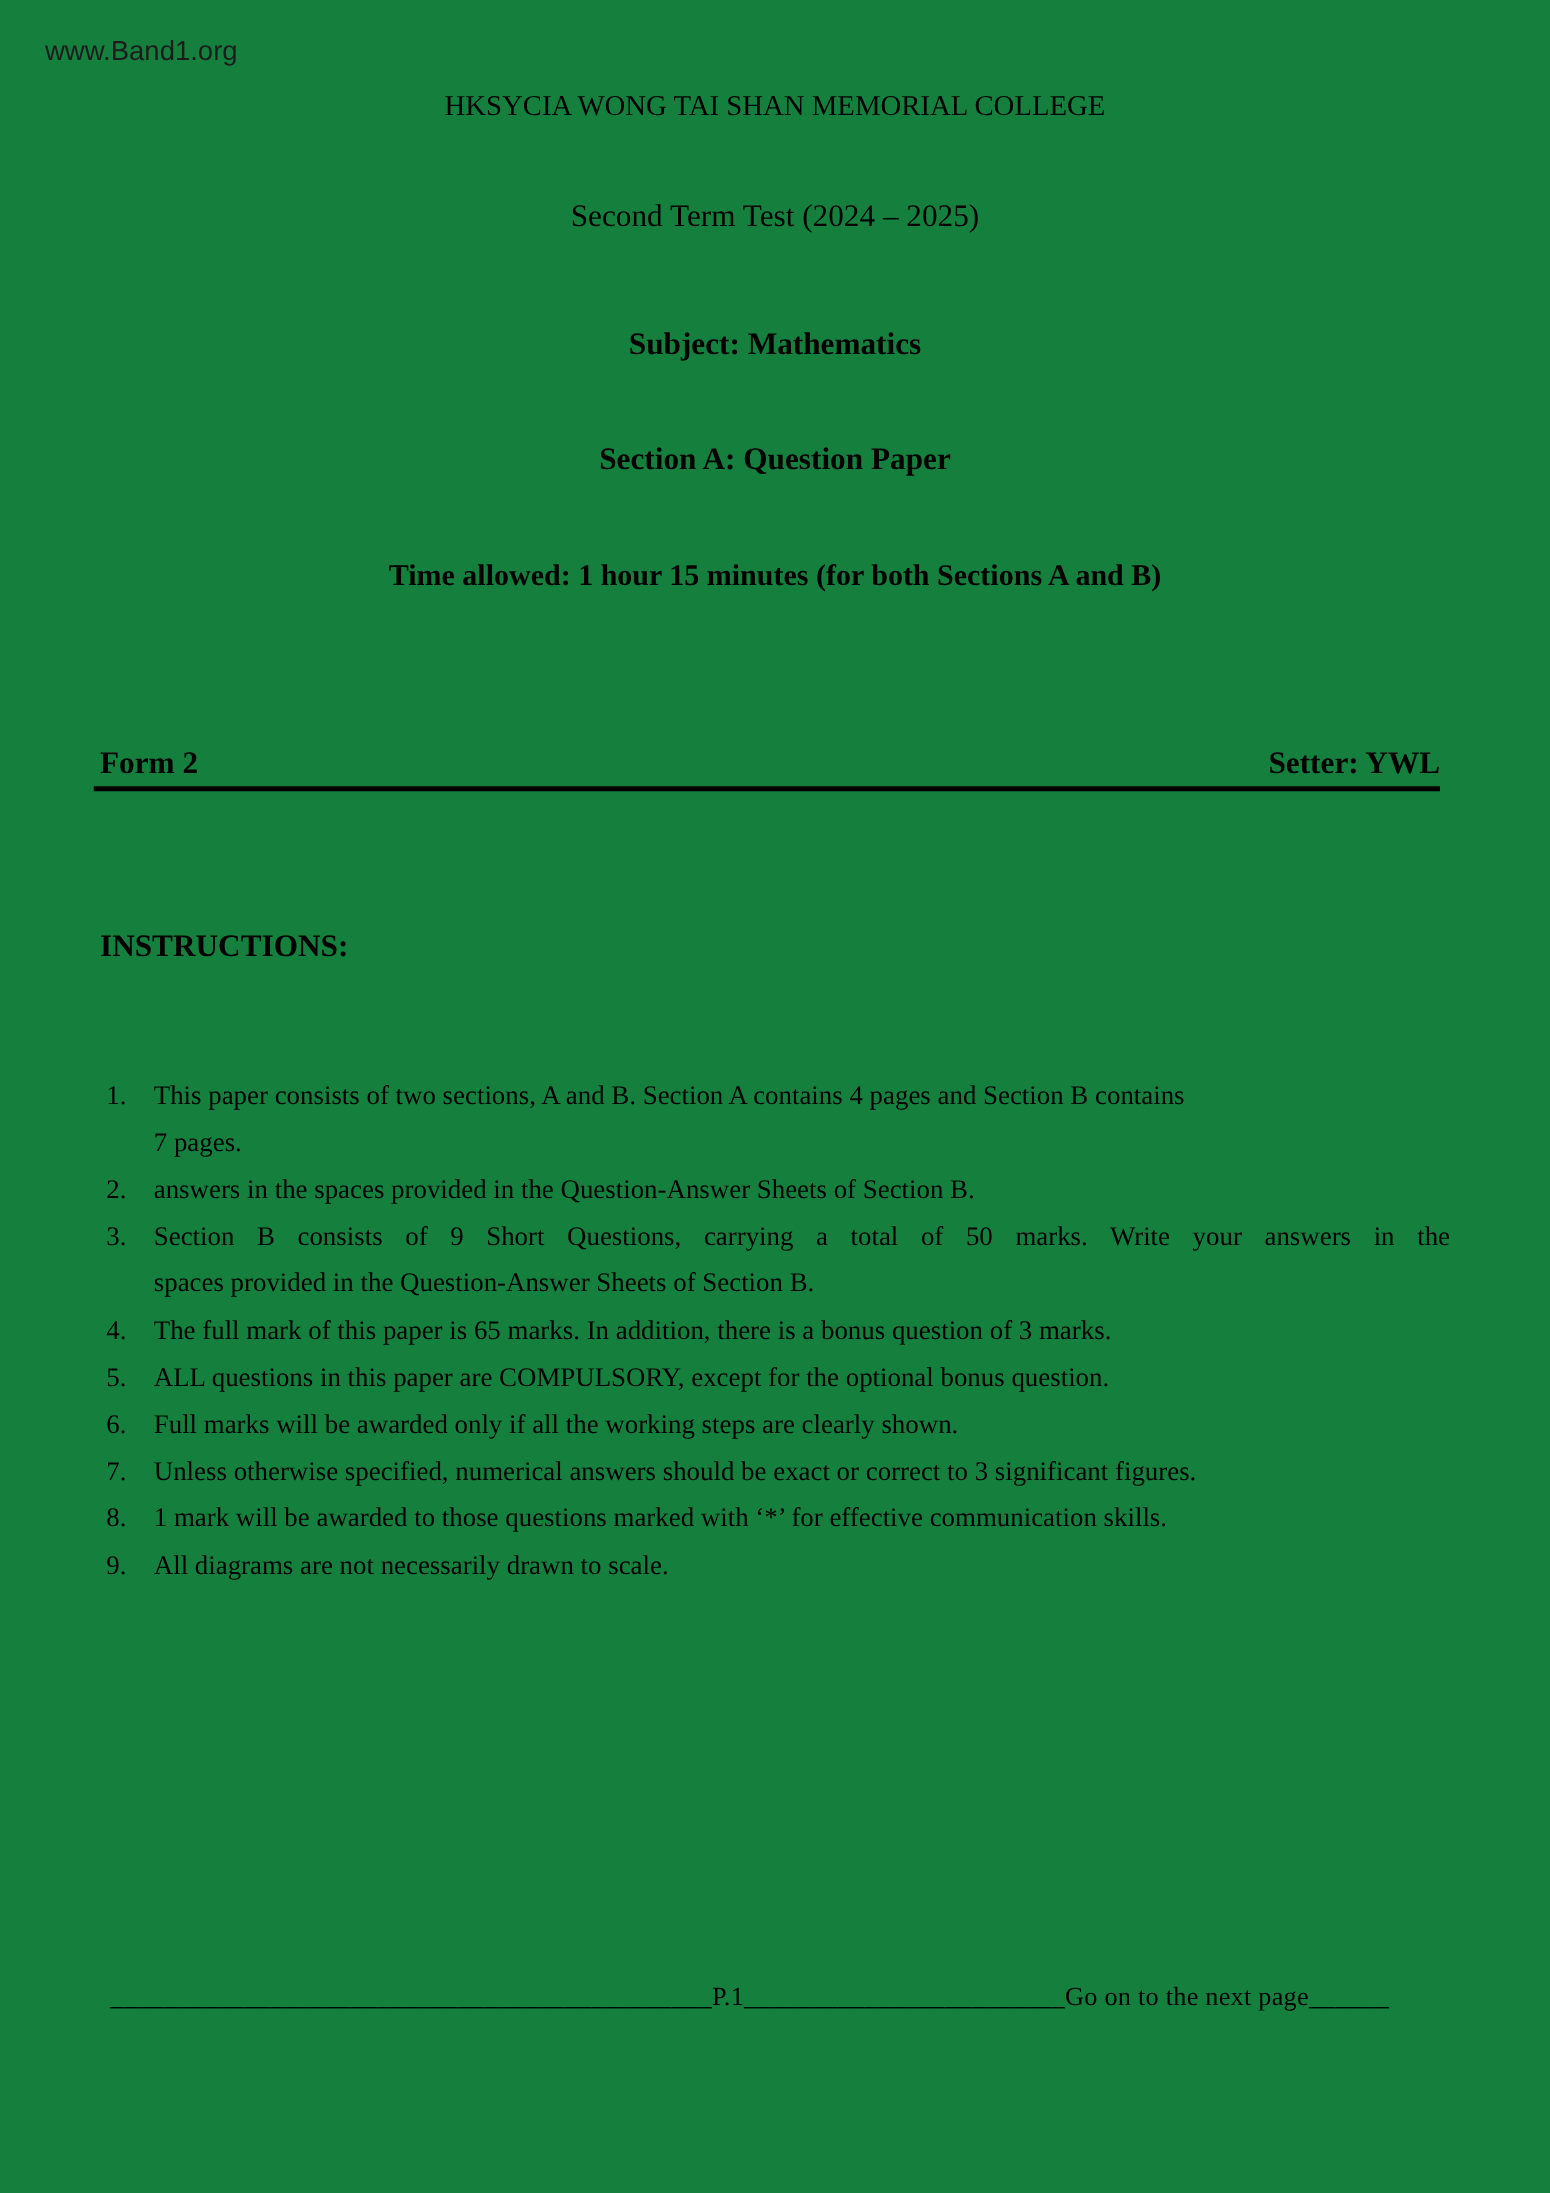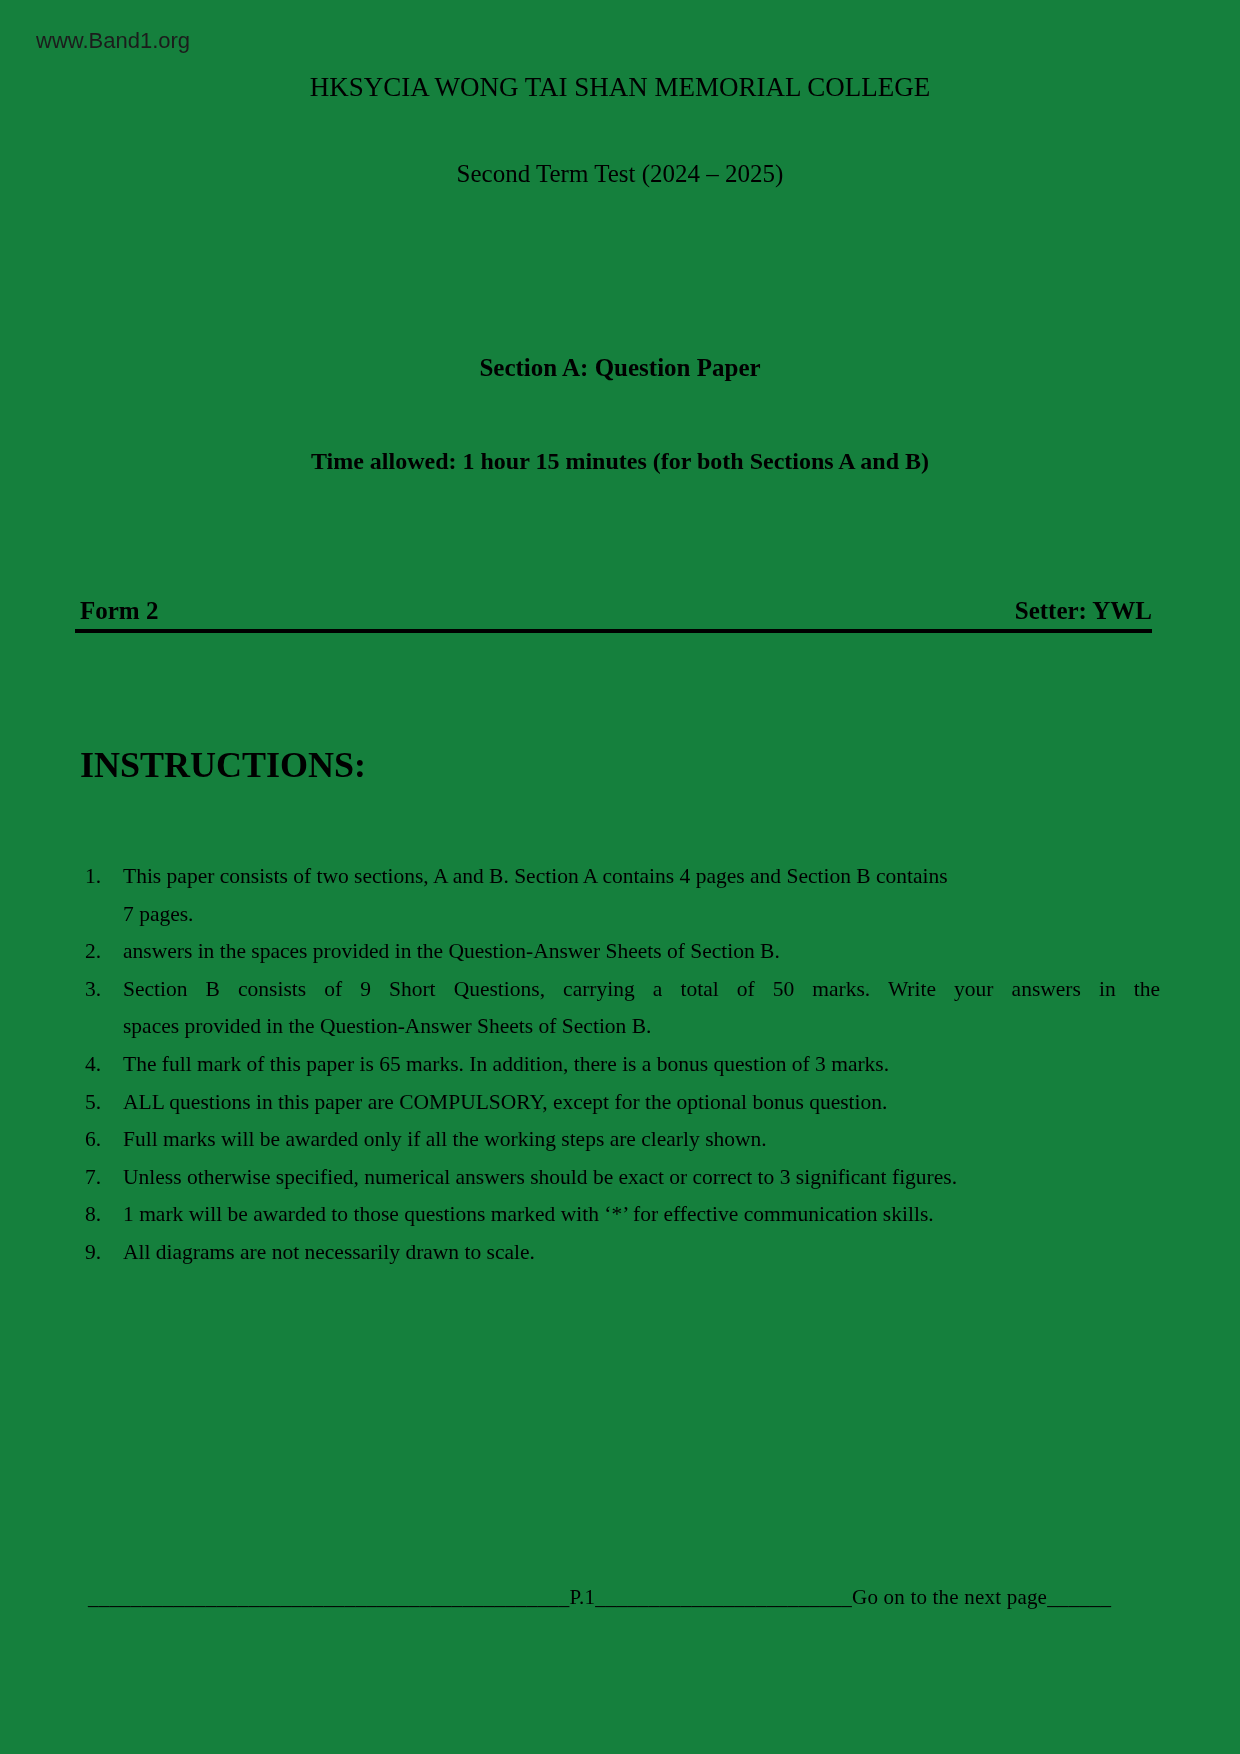--- a/index.html
+++ b/index.html
@@ -25,21 +25,21 @@
     font-size: 22px;
     color: #1c1c1c;
   }
   .center-line {
     position: absolute;
     left: 0;
     width: 100%;
     text-align: center;
     white-space: nowrap;
   }
-  .school-name   { top: 72px;  font-size: 27px; font-weight: normal; }
+  .school-name   { top: 72px;  font-size: 23px; font-weight: normal; }
   .term-title    { top: 160px; font-size: 25px; font-weight: normal; }
   .subject-line  { top: 262px; font-size: 25px; font-weight: bold; }
   .section-line  { top: 354px; font-size: 25px; font-weight: bold; }
   .time-line     { top: 448px; font-size: 24px; font-weight: bold; }
   .form-row {
     position: absolute;
     left: 80px;
     top: 597px;
     width: 1072px;
     display: flex;
@@ -52,21 +52,21 @@
     left: 75px;
     top: 629px;
     width: 1077px;
     height: 4px;
     background: #000000;
   }
   .instructions-heading {
     position: absolute;
     left: 80px;
     top: 744px;
-    font-size: 36px;
+    font-size: 25px;
     font-weight: bold;
   }
   .instructions-list {
     position: absolute;
     left: 85px;
     top: 858px;
     width: 1075px;
     font-size: 21.5px;
     line-height: 37.6px;
   }
@@ -104,20 +104,21 @@
 <body>
 
 <div class="page">
 
   <div class="watermark">www.Band1.org</div>
 
   <div class="center-line school-name">HKSYCIA WONG TAI SHAN MEMORIAL COLLEGE</div>
 
   <div class="center-line term-title">Second Term Test (2024 – 2025)</div>
 
+  <div class="center-line subject-line">Subject: Mathematics</div>
 
   <div class="center-line section-line">Section A: Question Paper</div>
 
   <div class="center-line time-line">Time allowed: 1 hour 15 minutes (for both Sections A and B)</div>
 
   <div class="form-row">
     <span>Form 2</span>
     <span>Setter: YWL</span>
   </div>
 

